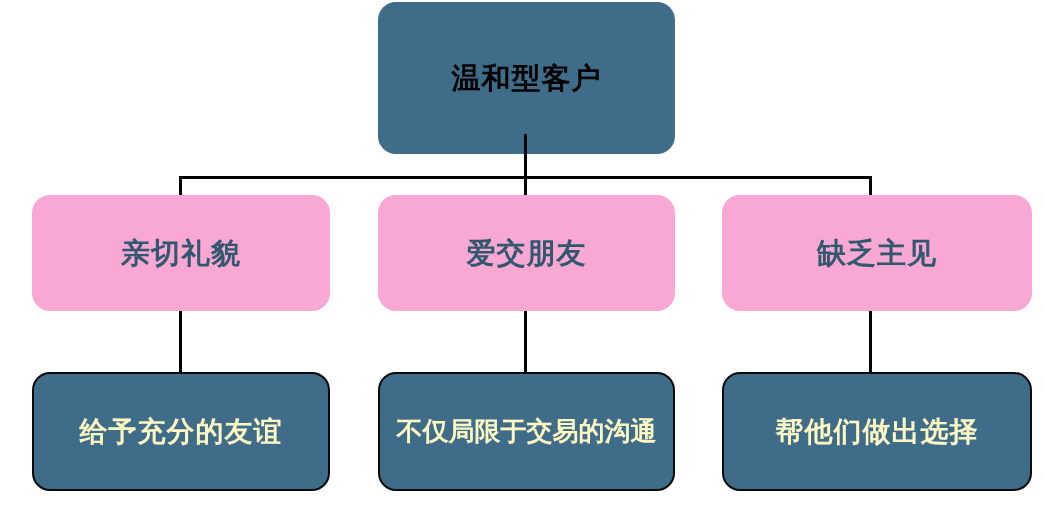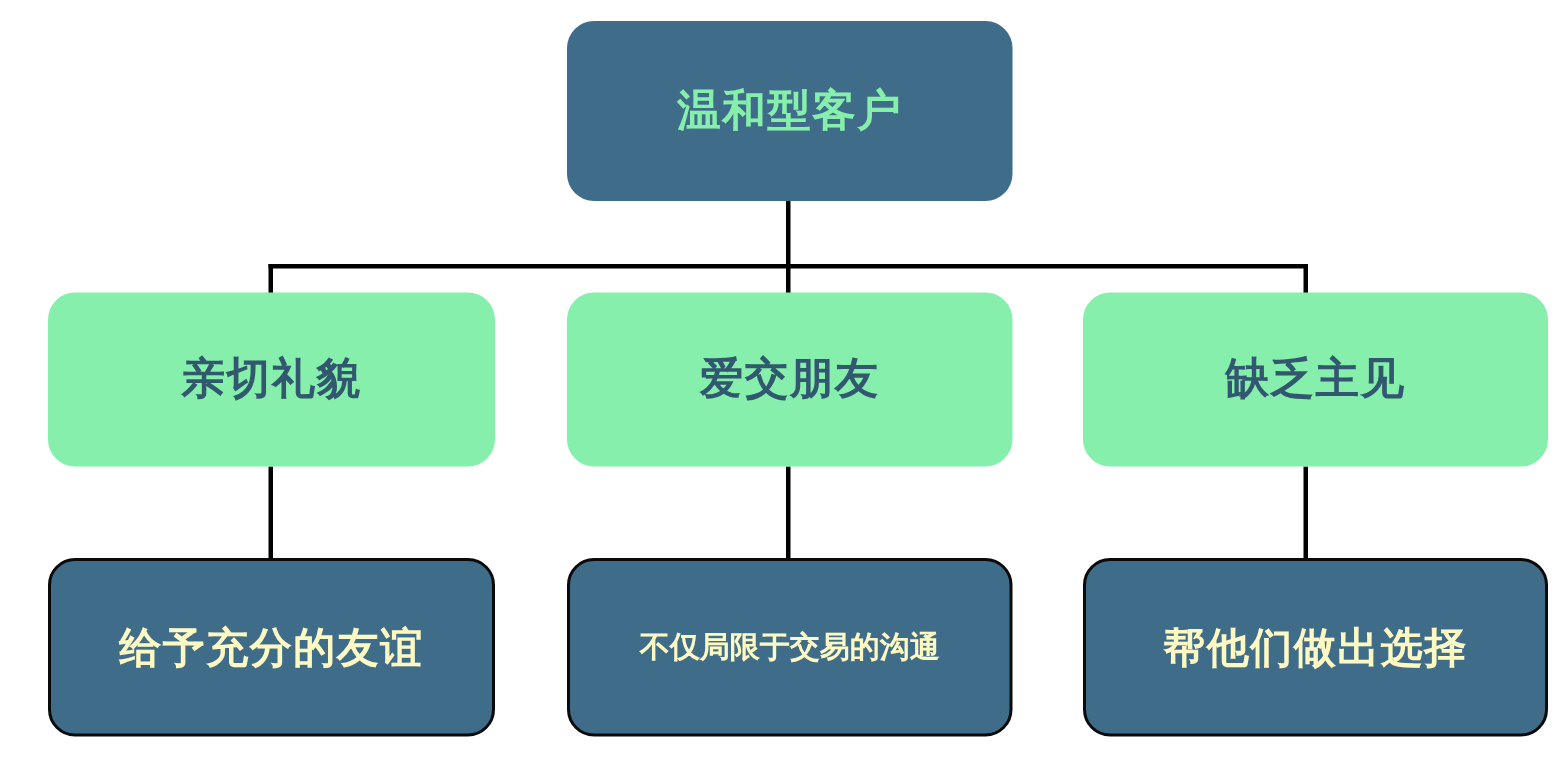--- a/index.html
+++ b/index.html
@@ -22,39 +22,39 @@
     justify-content: center;
     text-align: center;
     border-radius: 18px;
     font-weight: 700;
     box-sizing: border-box;
     padding: 0 6px;
     letter-spacing: 1px;
     line-height: 1.2;
   }
   .root-box {
-    left: 378px; top: 14px; width: 297px; height: 120px;
+    left: 378px; top: 2px; width: 297px; height: 152px;
     background: #3e6c89;
-    color: #86efac;
+    color: #000000;
     font-size: 29px;
   }
   .trait-box {
     top: 195px; height: 116px;
-    background: #86efac;
+    background: #f9a8d4;
     color: #31586f;
     font-size: 29px;
   }
   .action-box {
     top: 372px; height: 119px;
     background: #3e6c89;
     color: #fef9c3;
     font-size: 28px;
     border: 2px solid #0a0a0a;
   }
-  .action-box.long { font-size: 20px; letter-spacing: 0; text-align: right; }
+  .action-box.long { font-size: 26px; letter-spacing: 0; text-align: right; }
   .col1 { left: 32px;  width: 298px; }
   .col2 { left: 378px; width: 297px; }
   .col3 { left: 722px; width: 310px; }
   .connector {
     position: absolute;
     background: #000000;
   }
   .c-root-v { left: 524px; top: 134px; width: 3px; height: 44px; }
   .c-h      { left: 179px; top: 176px; width: 693px; height: 3px; }
   .c-drop-1 { left: 179px; top: 176px; width: 3px; height: 20px; }

